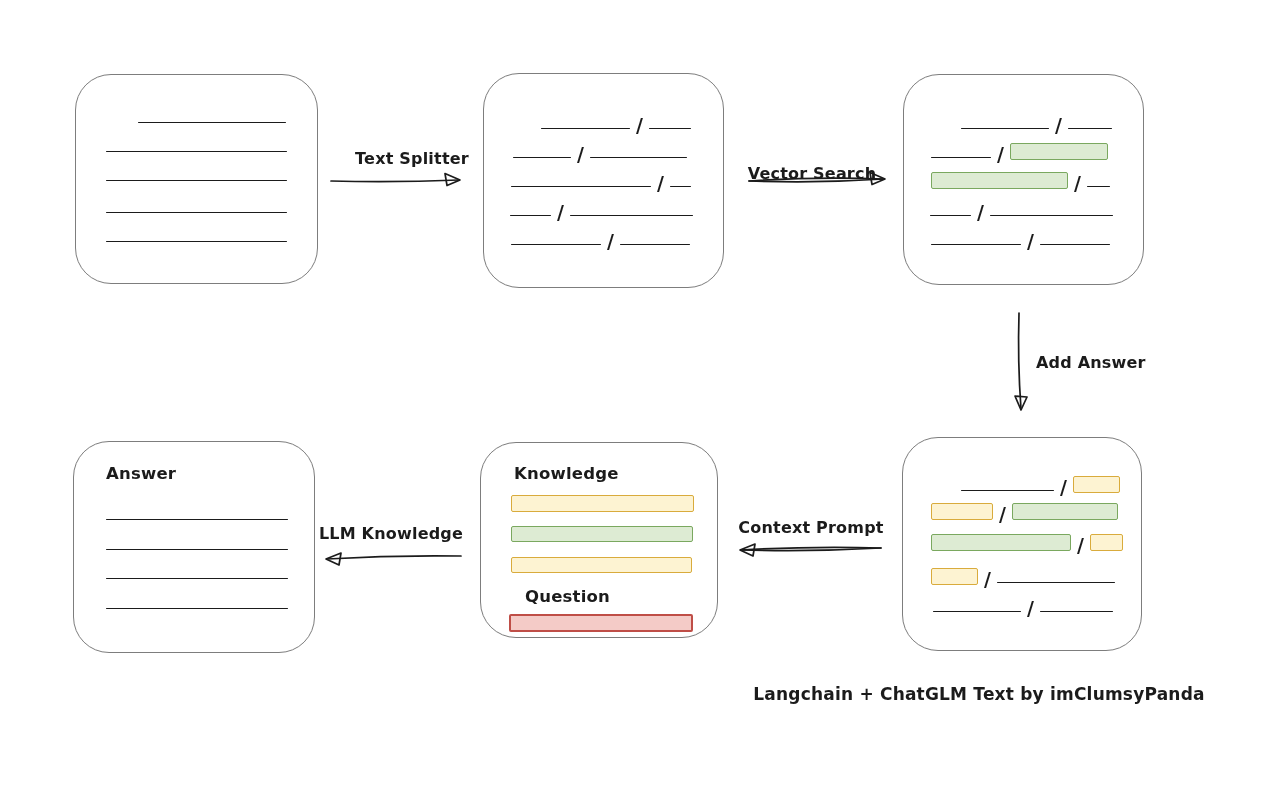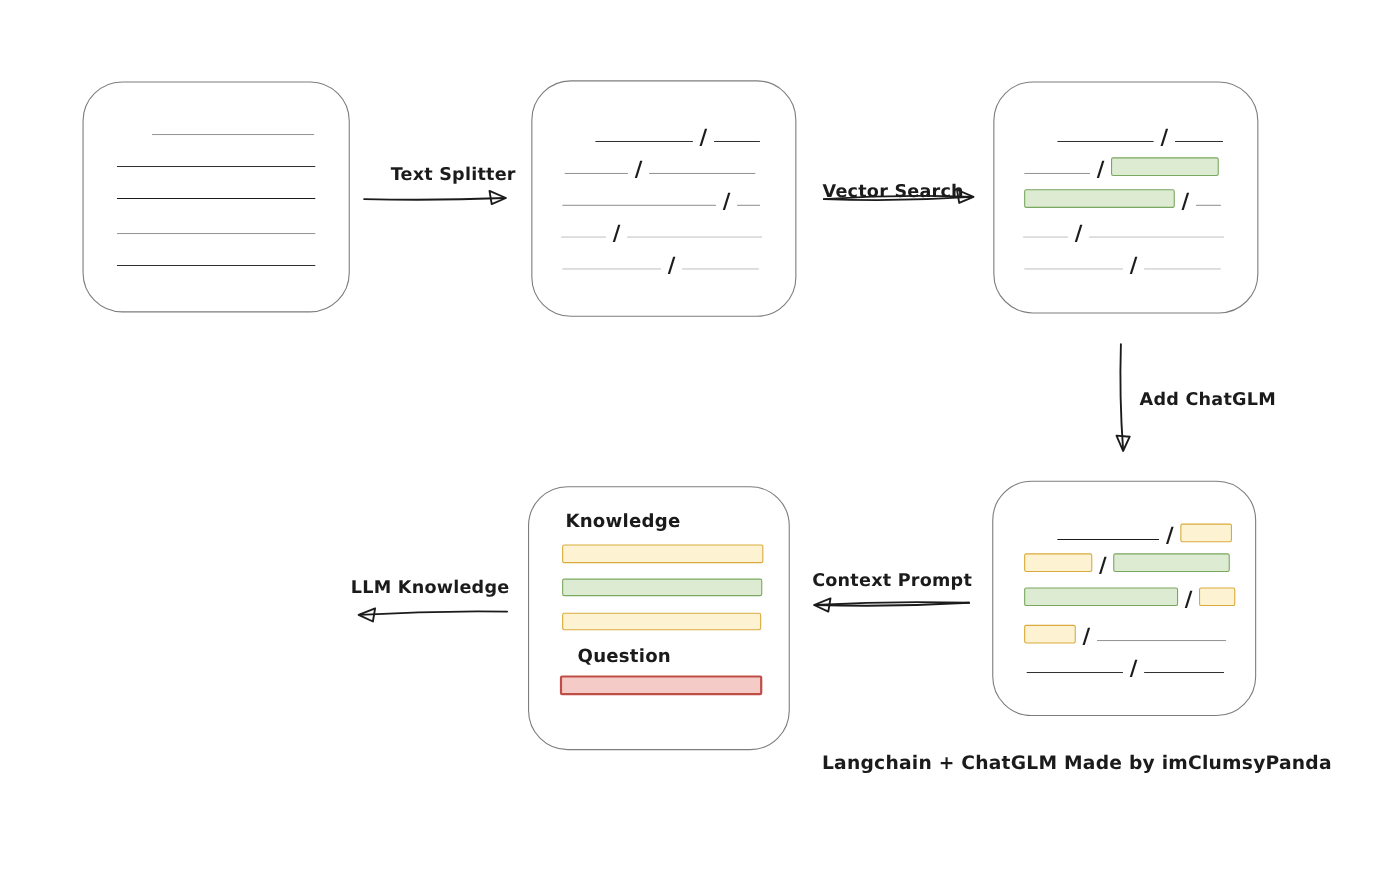--- a/index.html
+++ b/index.html
@@ -130,44 +130,51 @@
         <span class="slash">/</span>
         <div class="seg-line" style="width: 118px;"></div>
       </div>
       <div class="chunk-row" style="left: 30px; top: 156px;">
         <div class="seg-line" style="width: 88px;"></div>
         <span class="slash">/</span>
         <div class="seg-line" style="width: 73px;"></div>
       </div>
     </div>
 
-  <div class="flow-box" id="box-prompt" style="left: 480px; top: 442px; width: 238px; height: 240px;">
+  <div class="flow-box" id="box-prompt" style="left: 480px; top: 442px; width: 238px; height: 196px;">
     <div class="box-label" id="knowledge-label" style="left: 33px; top: 21px;">Knowledge</div>
     <div class="box-label" id="question-label" style="left: 44px; top: 144px;">Question</div>
   <div class="bar" style="left: 30px; top: 52px; width: 183px; height: 17px; background: rgb(253, 243, 210); border: 1.6px solid rgb(217, 171, 60);"></div>
       <div class="bar" style="left: 30px; top: 83px; width: 182px; height: 16px; background: rgb(221, 235, 211); border: 1.6px solid rgb(122, 168, 95);"></div>
       <div class="bar" style="left: 30px; top: 114px; width: 181px; height: 16px; background: rgb(253, 243, 210); border: 1.6px solid rgb(217, 171, 60);"></div>
       <div class="bar" style="left: 28px; top: 171px; width: 184px; height: 18px; background: rgb(244, 203, 199); border: 2px solid rgb(191, 78, 71);"></div>
     </div>
 
+  <div class="flow-box" id="box-answer" style="left: 73px; top: 441px; width: 242px; height: 212px;">
+    <div class="box-label" id="answer-label" style="left: 32px; top: 22px;">Answer</div>
+  <div class="doc-line" style="left: 32px; top: 77px; width: 182px;"></div>
+      <div class="doc-line" style="left: 32px; top: 107px; width: 182px;"></div>
+      <div class="doc-line" style="left: 32px; top: 136px; width: 182px;"></div>
+      <div class="doc-line" style="left: 32px; top: 166px; width: 182px;"></div>
+    </div>
 
   <svg id="arrow-svg" width="1262" height="792">
       <path d="M331,181 Q395.01562452318467,182.49993896763758 459,180" fill="none" stroke="#1b1b1b" stroke-width="1.7" stroke-linecap="round" stroke-linejoin="round"></path>
       <path d="M445,173.5 L460,180 L447,185.5 Z" fill="none" stroke="#1b1b1b" stroke-width="1.7" stroke-linecap="round" stroke-linejoin="round"></path>
       <path d="M749,181 Q816.5518461625988,183.49961597542128 884,179" fill="none" stroke="#1b1b1b" stroke-width="1.7" stroke-linecap="round" stroke-linejoin="round"></path>
       <path d="M749,181 Q816.4481538374012,176.50038402457872 884,179" fill="none" stroke="#1b1b1b" stroke-width="1.7" stroke-linecap="round" stroke-linejoin="round"></path>
       <path d="M870,172.5 L885,179 L872,184.5 Z" fill="none" stroke="#1b1b1b" stroke-width="1.7" stroke-linecap="round" stroke-linejoin="round"></path>
       <path d="M1019,313 Q1017.5005423581797,361.05207203420457 1021,409" fill="none" stroke="#1b1b1b" stroke-width="1.7" stroke-linecap="round" stroke-linejoin="round"></path>
       <path d="M1015,396 L1021,410 L1027,397 Z" fill="none" stroke="#1b1b1b" stroke-width="1.7" stroke-linecap="round" stroke-linejoin="round"></path>
       <path d="M881,548 Q810.9571472296515,546.0003060756014 741,550" fill="none" stroke="#1b1b1b" stroke-width="1.7" stroke-linecap="round" stroke-linejoin="round"></path>
       <path d="M881,548 Q811.0428527703485,551.9996939243986 741,550" fill="none" stroke="#1b1b1b" stroke-width="1.7" stroke-linecap="round" stroke-linejoin="round"></path>
       <path d="M755,544 L740,550 L753,556 Z" fill="none" stroke="#1b1b1b" stroke-width="1.7" stroke-linecap="round" stroke-linejoin="round"></path>
       <path d="M461,556 Q393.94404387230065,555.0006262960948 327,559" fill="none" stroke="#1b1b1b" stroke-width="1.7" stroke-linecap="round" stroke-linejoin="round"></path>
       <path d="M341,553 L326,559 L339,565 Z" fill="none" stroke="#1b1b1b" stroke-width="1.7" stroke-linecap="round" stroke-linejoin="round"></path>
     </svg>
 
-  <div id="caption" style="left: 979px; top: 684px;">Langchain + ChatGLM Made by imClumsyPanda</div>
+  <div id="caption" style="left: 979px; top: 684px;">Langchain + ChatGLM Text by imClumsyPanda</div>
 <div class="arrow-label centered" style="left: 412px; top: 149px;">Text Splitter</div>
     <div class="arrow-label centered" style="left: 812px; top: 164px;">Vector Search</div>
-    <div class="arrow-label" style="left: 1036px; top: 353px;">Add ChatGLM</div>
+    <div class="arrow-label" style="left: 1036px; top: 353px;">Add Answer</div>
     <div class="arrow-label centered" style="left: 811px; top: 518px;">Context Prompt</div>
     <div class="arrow-label centered" style="left: 391px; top: 524px;">LLM Knowledge</div>
   </div>
 
 </body></html>

